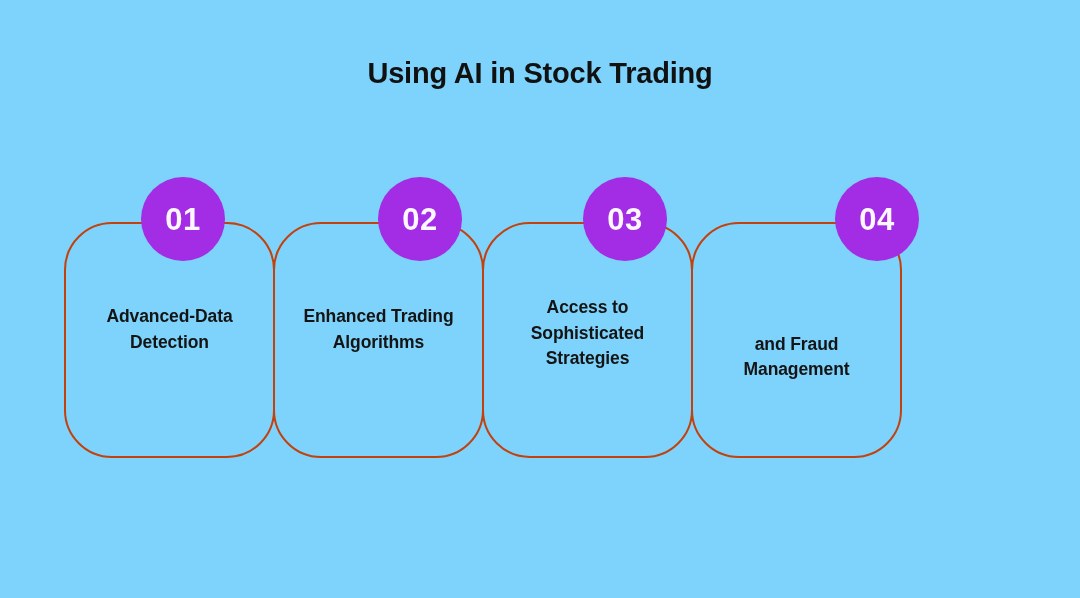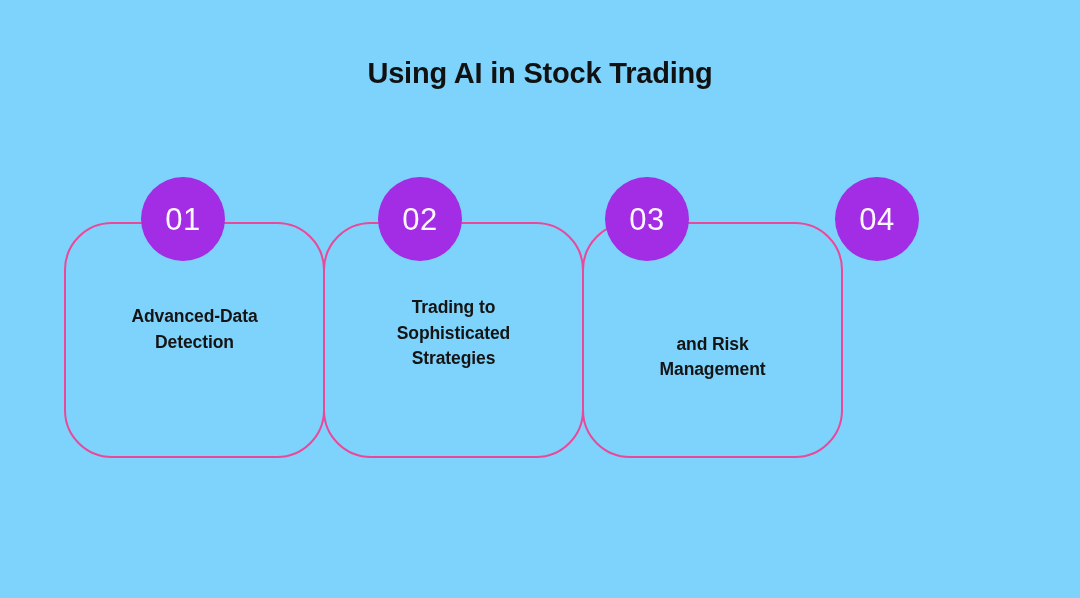--- a/index.html
+++ b/index.html
@@ -41,24 +41,24 @@
     position: absolute;
     left: 64px;
     top: 222px;
     width: 953px;
     height: 236px;
     display: flex;
     flex-direction: row;
   }
   .card {
     position: relative;
-    width: 261px;
+    width: 211px;
     height: 236px;
     box-sizing: border-box;
-    border: 2px solid #ec4899;
+    border: 2px solid #c2410c;
     border-radius: 48px;
     background: transparent;
   }
   
   .card + .card {
     margin-left: -2px;
   }
 
   .card-text {
     position: absolute;
@@ -86,59 +86,65 @@
     position: absolute;
     width: 84px;
     height: 84px;
     border-radius: 50%;
     background: #a32ce5;
     display: flex;
     align-items: center;
     justify-content: center;
     color: #fdf7ff;
     font-size: 31px;
-    font-weight: 400;
+    font-weight: 700;
     letter-spacing: 0.5px;
     line-height: 1;
     top: 177px;
   }
   .badge-1 { left: 141px; }
   .badge-2 { left: 378px; }
-  .badge-3 { left: 605px; }
+  .badge-3 { left: 583px; }
   .badge-4 { left: 835px; }
 </style>
 </head>
 <body>
 
 <div class="canvas">
 
   <div class="page-title">Using AI in Stock Trading</div>
 
   <div class="cards-row">
 
     <div class="card">
       <div class="card-text lines-2">
         <span>Advanced-Data</span><br>
         <span>Detection</span>
       </div>
     </div>
 
+    <div class="card">
+      <div class="card-text lines-2">
+        <span>Enhanced Trading</span><br>
+        <span>Algorithms</span>
+      </div>
+    </div>
 
     <div class="card">
       <div class="card-text lines-3">
-        <span>Trading to</span><br>
+        <span>Access to</span><br>
         <span>Sophisticated</span><br>
         <span>Strategies</span>
       </div>
     </div>
 
     <div class="card">
       <div class="card-text lines-3 lower">
         <br>
-        <span>and Risk</span><br>
+        <span>and Fraud</span><br>
         <span>Management</span>
       </div>
     </div>
 
   </div>
 
   <div class="badge badge-1">01</div>
   <div class="badge badge-2">02</div>
   <div class="badge badge-3">03</div>
   <div class="badge badge-4">04</div>

